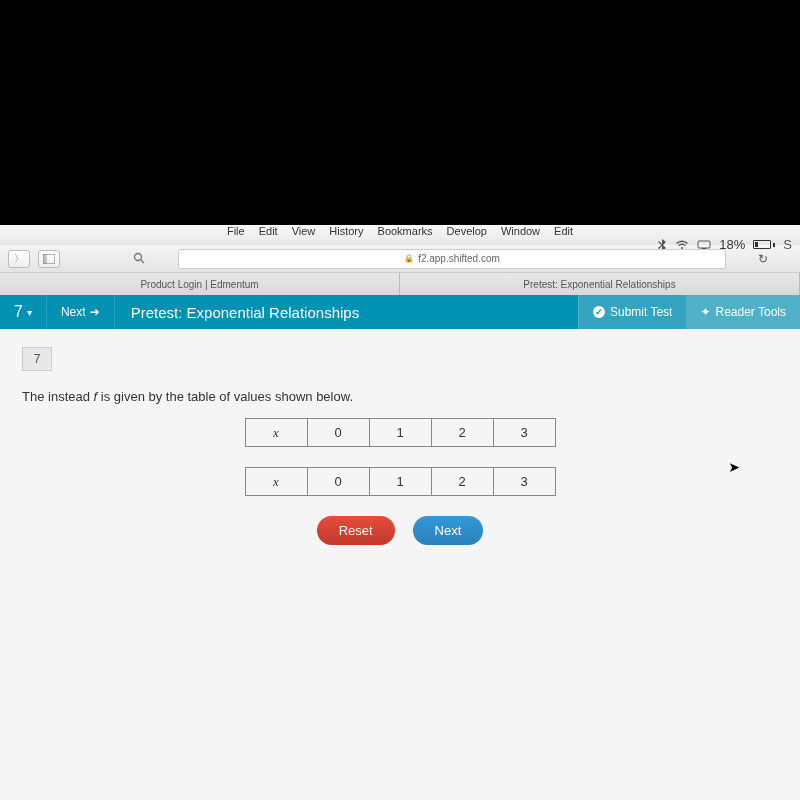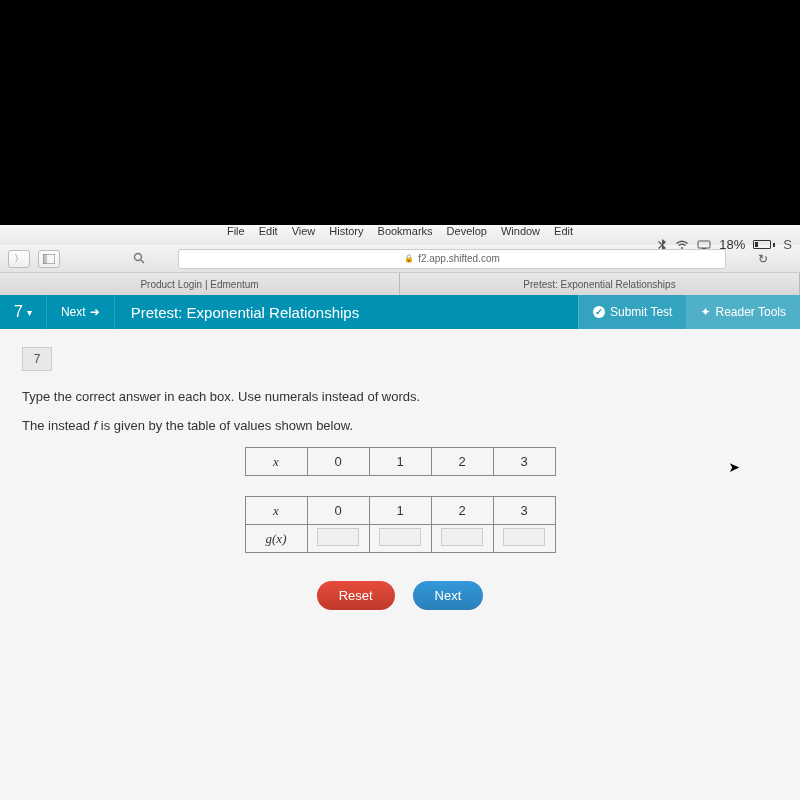--- a/index.html
+++ b/index.html
@@ -30,21 +30,21 @@
     .submit { background: #34a3bf; padding: 0 14px; height: 100%; display: flex; align-items: center; gap: 5px; font-size: 12px; border-left: 1px solid rgba(255,255,255,0.15); }
     .reader { background: #4fb0c8; padding: 0 14px; height: 100%; display: flex; align-items: center; gap: 5px; font-size: 12px; }
     .check { width: 12px; height: 12px; border-radius: 50%; background: #fff; color: #0091b3; font-size: 9px; display: flex; align-items: center; justify-content: center; font-weight: bold; }
     .content { background: #f5f5f5; height: 471px; padding: 18px 22px; position: relative; }
     .qbadge { width: 30px; height: 24px; background: #e8e8e8; border: 1px solid #ccc; display: flex; align-items: center; justify-content: center; font-size: 12px; color: #555; margin-bottom: 18px; }
     .qtext { font-size: 13px; color: #333; margin-bottom: 14px; }
     .tbl { border-collapse: collapse; margin: 8px auto 20px; }
     .tbl td { border: 1px solid #888; width: 62px; height: 28px; text-align: center; font-size: 13px; color: #333; }
     .tbl td.hdr { font-style: italic; font-family: 'Times New Roman', serif; }
     .ansbox { width: 42px; height: 18px; background: #f0f0f0; border: 1px solid #ccc; display: inline-block; }
-    .btnrow { display: flex; justify-content: center; gap: 18px; margin-top: 28px; }
+    .btnrow { display: flex; justify-content: center; gap: 18px; margin-top: 20px; }
     .pill { padding: 7px 22px; border-radius: 16px; color: #fff; font-size: 13px; border: none; cursor: pointer; }
     .reset { background: linear-gradient(#e74c3c,#c0392b); }
     .nextb { background: linear-gradient(#3498db,#2980b9); }
     .cursor { position: absolute; right: 60px; top: 130px; font-size: 14px; color: #000; }
   </style>
 </head>
 <body>
 
 <div class="top-black"></div>
 
@@ -132,21 +132,20 @@
   </div>
   <div class="reader">
     <span>✦</span>
     <span>Reader Tools</span>
   </div>
 </div>
 
 <div class="content">
   <div class="qbadge">7</div>
 
-  <p class="qtext">Type the correct answer in each box. Use numerals instead of words.</p>
 
   <p class="qtext">
     <span>The instead </span><i>f</i><span> is given by the table of values shown below.</span>
   </p>
 
   <table class="tbl">
     <tbody>
         <tr>
       <td class="hdr">x</td>
       <td>0</td>
@@ -160,27 +159,20 @@
 
   <table class="tbl">
     <tbody>
         <tr>
       <td class="hdr">x</td>
       <td>0</td>
       <td>1</td>
       <td>2</td>
       <td>3</td>
     </tr>
-    <tr>
-      <td class="hdr">g(x)</td>
-      <td><span class="ansbox"></span></td>
-      <td><span class="ansbox"></span></td>
-      <td><span class="ansbox"></span></td>
-      <td><span class="ansbox"></span></td>
-    </tr>
   </tbody>
     </table>
 
   <div class="btnrow">
     <button class="pill reset">Reset</button>
     <button class="pill nextb">Next</button>
   </div>
 
   <div class="cursor">➤</div>
 </div>

